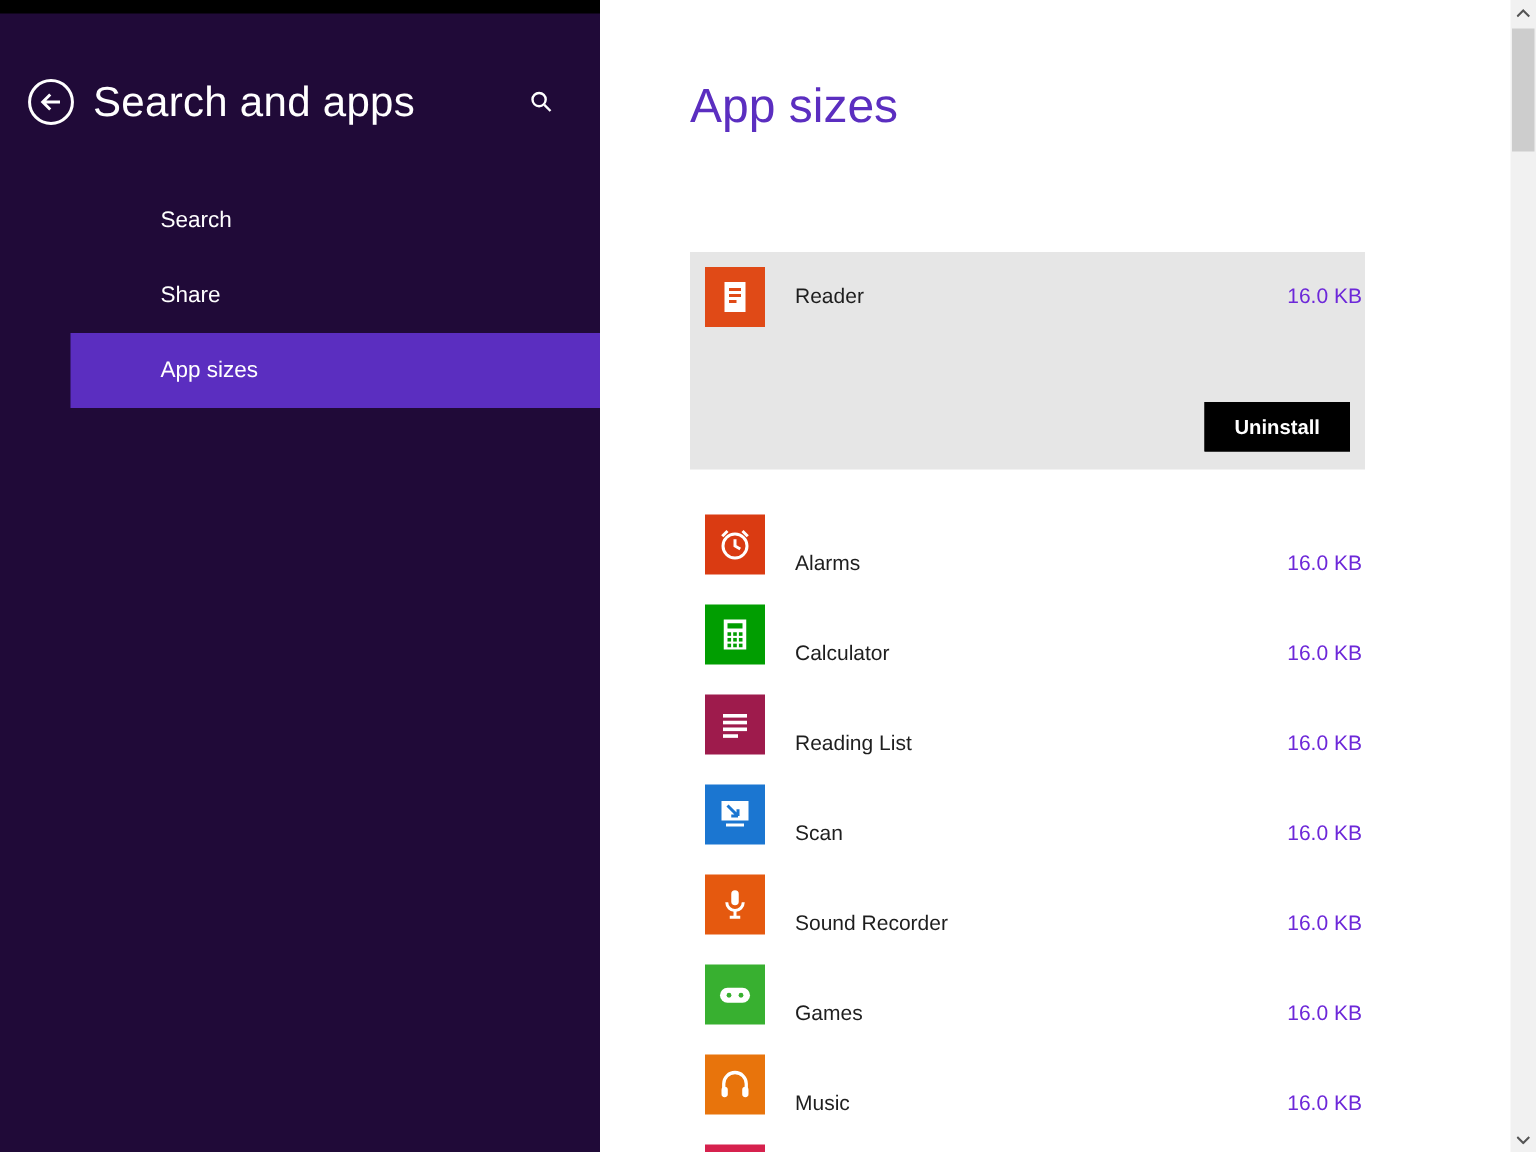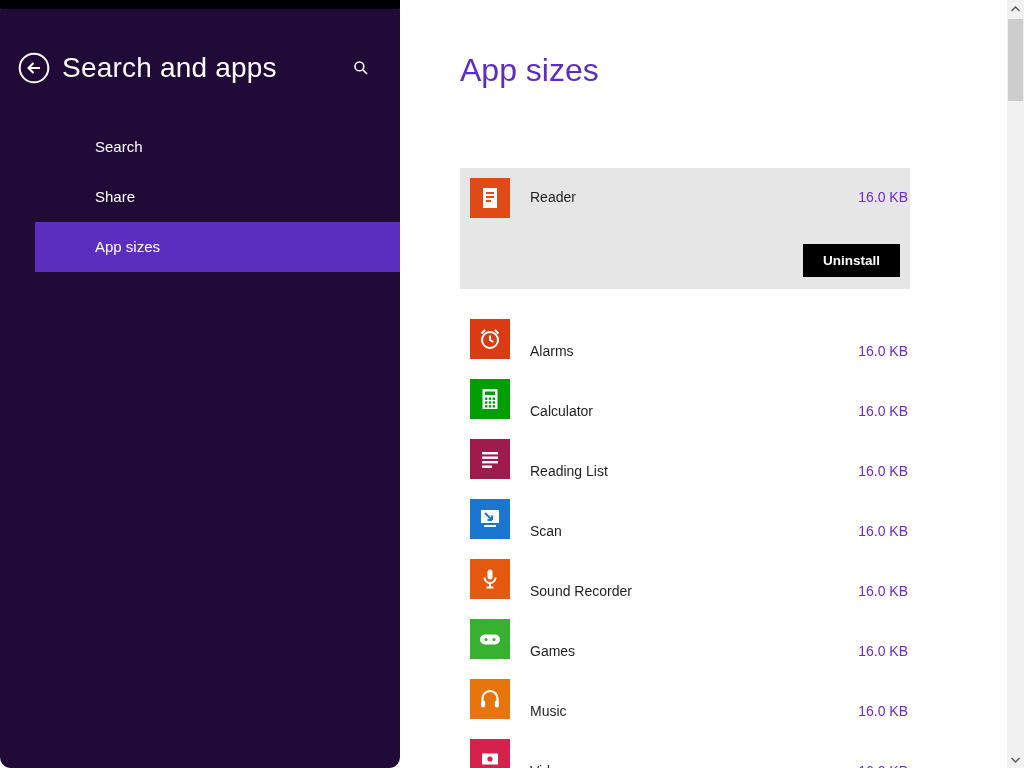--- a/index.html
+++ b/index.html
@@ -8,21 +8,20 @@
     font-family: "Liberation Sans", "DejaVu Sans", sans-serif;
     background: #fff;
     position: relative;
   }
 
   
   .sidebar {
     position: absolute; left: 0; top: 0; width: 400px; height: 768px;
     background: var(--sidebarBg, #1f0a38);
     color: #fff;
-    border-radius: 11px;
   }
   .window-edge {
     position: absolute; left: 0; top: 0; width: 400px; height: 9px;
     background: #000;
   }
   .sidebar-header {
     position: absolute; left: 18px; top: 52px; right: 20px;
     display: flex; align-items: center;
   }
   .back-btn {
@@ -31,21 +30,21 @@
   }
   .sidebar-title {
     font-size: 28px; font-weight: 300; margin-left: 12px;
     letter-spacing: 0.2px; white-space: nowrap; flex: 1;
   }
   .search-btn {
     width: 22px; height: 22px; display: flex; align-items: center; justify-content: center;
     cursor: pointer; margin-right: 8px;
   }
 
-  .nav-list { position: absolute; top: 122px; left: 6px; width: 400px; padding-left: 29px; }
+  .nav-list { position: absolute; top: 122px; left: 18px; width: 400px; padding-left: 29px; }
   .nav-item {
     height: 50px; line-height: 50px; padding-left: 60px;
     font-size: 15px; color: #fff; cursor: pointer;
   }
   .nav-item.selected { background: var(--accent, #5b2ec0); }
 
   
   .main {
     position: absolute; left: 400px; top: 0; width: 607px; height: 768px;
     background: #fff; color: #1e1e1e;
@@ -59,21 +58,21 @@
     font-size: 13px; line-height: 1.45; color: #262626;
   }
 
   .app-list { position: absolute; left: 60px; top: 168px; width: 450px; }
 
   .app-row {
     position: relative; height: 60px; display: flex; align-items: flex-end;
     cursor: pointer;
   }
   .app-row.selected {
-    height: 121px; background: var(--selectedRowBg, #e6e6e6);
+    height: 145px; background: var(--selectedRowBg, #e6e6e6);
     align-items: flex-start; padding-top: 10px; margin-bottom: 10px;
   }
   .app-icon {
     width: 40px; height: 40px; margin: 0 20px 0 10px; flex: 0 0 40px;
     display: flex; align-items: center; justify-content: center;
   }
   .app-row.selected .app-icon { margin-left: 10px; }
   .app-name { flex: 1; font-size: 14px; color: #1e1e1e; padding-top: 0; }
   .app-row.selected .app-name, .app-row.selected .app-size { margin-top: 11px; }
   .app-size { font-size: 14px; color: #6d28d9; margin-right: 2px; }

